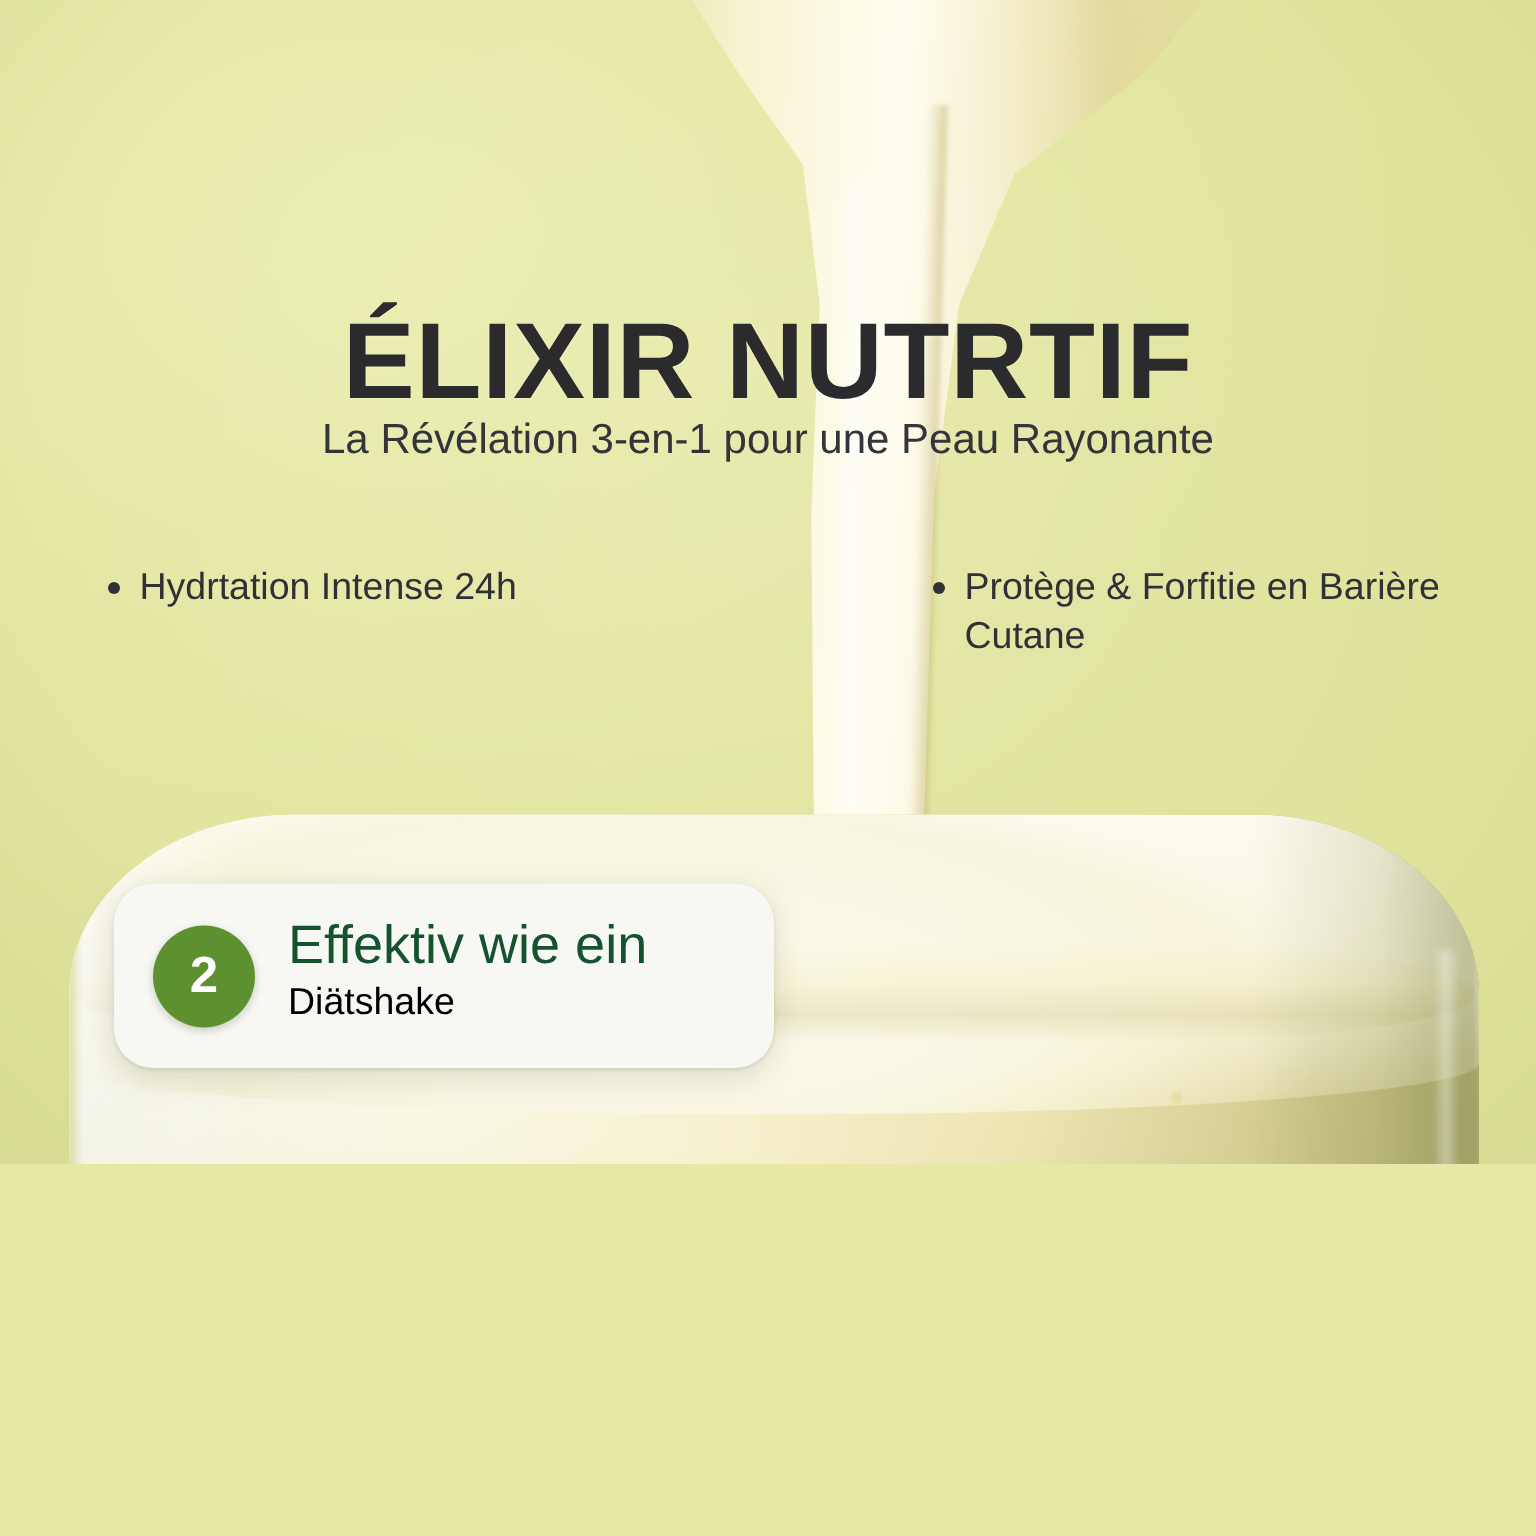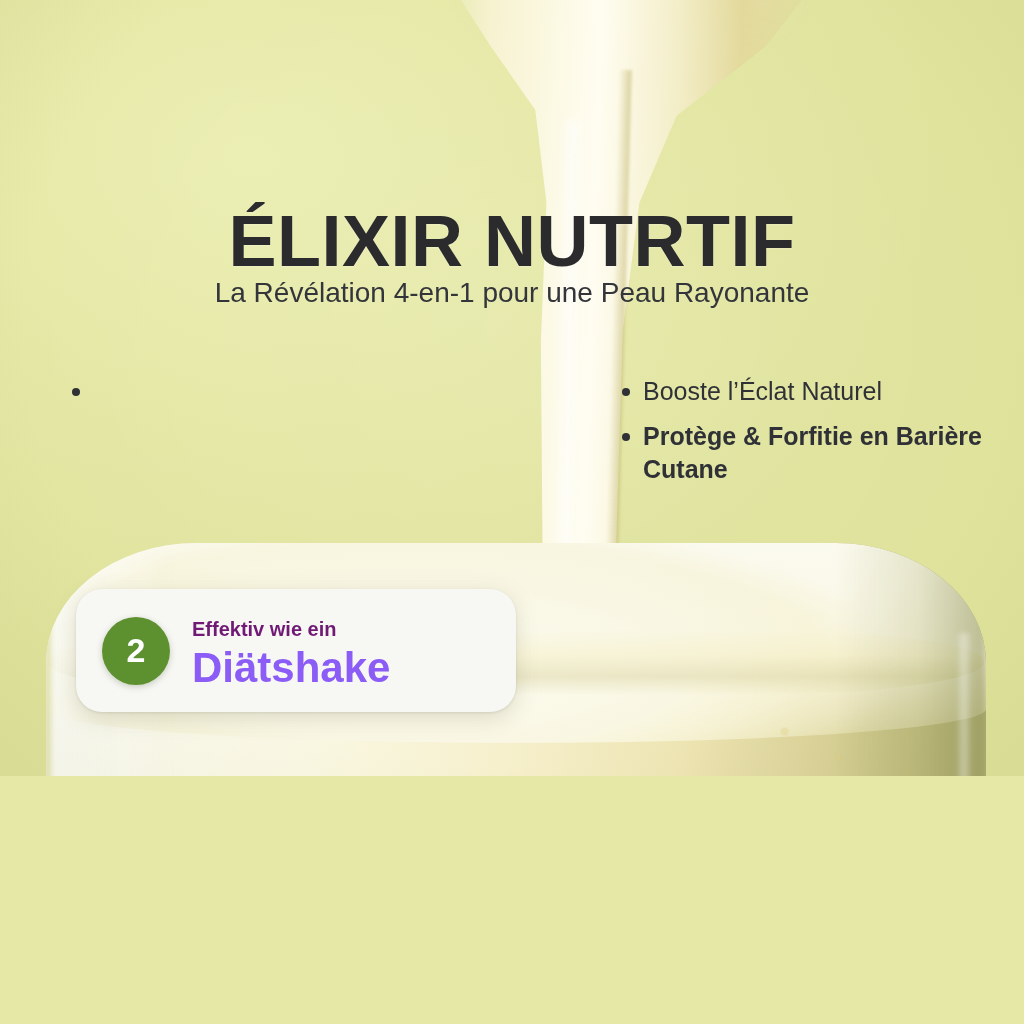--- a/index.html
+++ b/index.html
@@ -137,22 +137,22 @@
   .card-1{left:76px;top:589px;width:440px;height:123px;padding:0 0 0 26px;box-sizing:border-box;}
   .card-2{left:457px;top:810px;width:485px;height:124px;padding:0 0 0 26px;box-sizing:border-box;}
   .badge{
     flex:0 0 auto;width:68px;height:68px;border-radius:50%;
     background:#5d9130;color:#fff;
     display:flex;align-items:center;justify-content:center;
     font-size:34px;font-weight:700;
     box-shadow:0 2px 6px rgba(60,80,30,.25);
   }
   .card-txt{margin-left:22px;}
-  .card-top{font-size:20px;color:#701a75;line-height:33px;font-weight:700;}
-  .card-bot{font-size:42px;color:#8b5cf6;line-height:40px;font-weight:700;margin-top:2px;}
+  .card-top{font-size:36px;color:#14532d;line-height:33px;font-weight:400;}
+  .card-bot{font-size:25px;color:#000000;line-height:40px;font-weight:400;margin-top:2px;}
 </style>
 </head>
 <body>
 
 <div class="stage">
 
   <div class="bg-base"></div>
   <div class="pour-top-spread"></div>
   <div class="pour"></div>
   <div class="pour-edge"></div>
@@ -183,33 +183,30 @@
     </div>
     <div class="glass-left-hi"></div>
     <div class="glass-left-edge"></div>
     <div class="glass-right-shade"></div>
     <div class="glass-right-hi"></div>
   </div>
 
   <div class="bg-vig"></div>
 
   <h1 class="title">ÉLIXIR NUTRTIF</h1>
-  <p class="subtitle">La Révélation 4-en-1 pour une Peau Rayonante</p>
+  <p class="subtitle">La Révélation 3-en-1 pour une Peau Rayonante</p>
 
   <div class="bullets">
     <div class="bcol left">
       <div class="bitem">
         <span class="bdot"></span>
+        <span class="btext">Hydrtation Intense 24h</span>
       </div>
     </div>
     <div class="bcol right">
-      <div class="bitem">
-        <span class="bdot"></span>
-        <span class="btext">Booste l’Éclat Naturel</span>
-      </div>
       <div class="bitem">
         <span class="bdot"></span>
         <span class="btext">Protège &amp; Forfitie en Barière Cutane</span>
       </div>
     </div>
   </div>
 
   <div class="card card-1">
     <div class="badge">2</div>
     <div class="card-txt">

